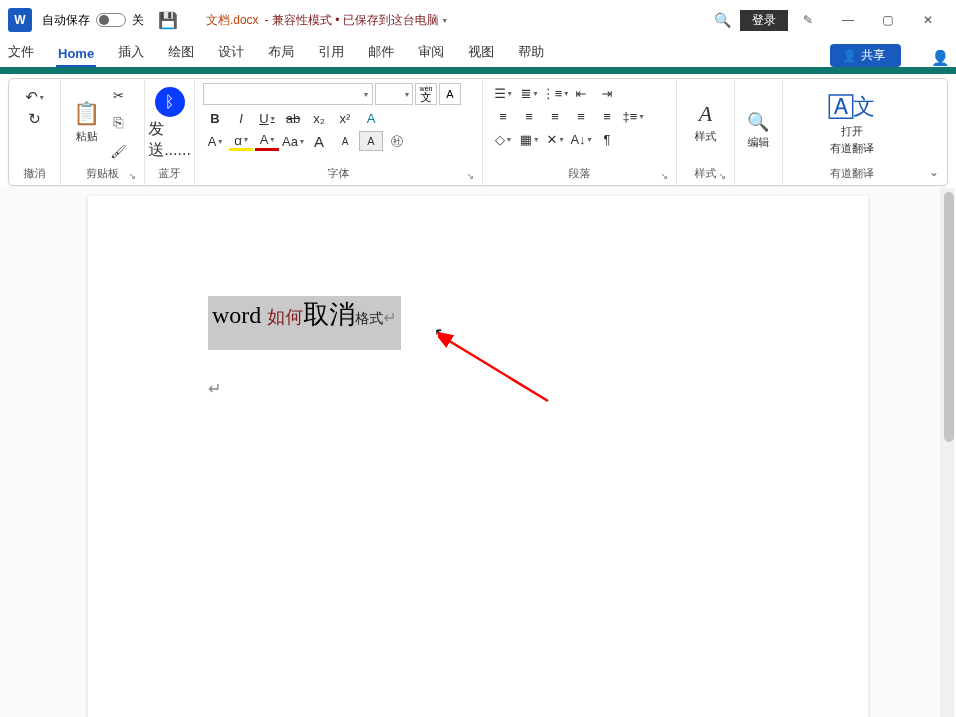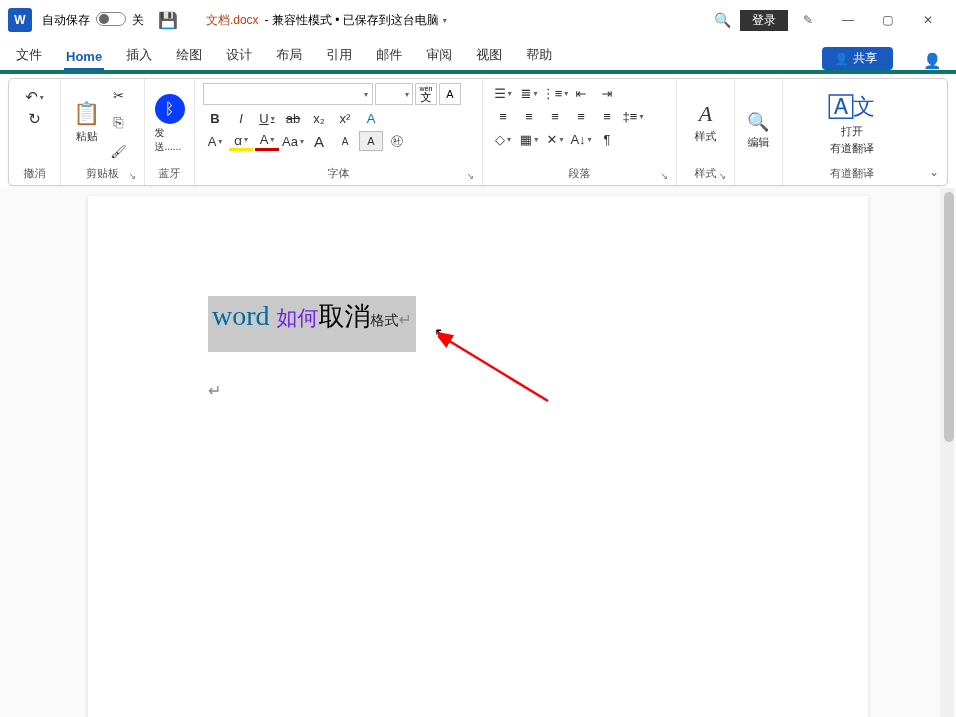--- a/index.html
+++ b/index.html
@@ -1,31 +1,31 @@
 <!DOCTYPE html>
 <html><head>
 <meta charset="utf-8">
 <style>
 * { margin: 0; padding: 0; box-sizing: border-box; font-family: "Segoe UI", "Microsoft YaHei", sans-serif; }
 body { width: 956px; height: 717px; background: #fff; overflow: hidden; position: relative; }
 
 .titlebar { height: 40px; background: #fff; display: flex; align-items: center; padding: 0 8px; font-size: 12px; }
 .app-icon { width: 24px; height: 24px; background: #185abd; border-radius: 3px; display: flex; align-items: center; justify-content: center; color: #fff; font-weight: bold; font-size: 12px; }
-.autosave { margin-left: 10px; display: flex; gap: 6px; }
+.autosave { margin-left: 10px; display: flex; align-items: center; gap: 6px; }
 .toggle { width: 30px; height: 14px; border: 1px solid #888; border-radius: 8px; position: relative; }
 .toggle::after { content: ""; position: absolute; width: 10px; height: 10px; border-radius: 50%; background: #666; top: 1px; left: 2px; }
 .save-icon { color: #7719aa; margin-left: 14px; font-size: 16px; }
 .doc-title { margin-left: 28px; color: #c2410c; }
-.status { color: #000000; margin-left: 6px; }
+.status { color: #7f1d1d; margin-left: 6px; }
 .title-spacer { flex: 1; }
 .title-btn { width: 40px; height: 32px; display: flex; align-items: center; justify-content: center; color: #555; }
 .login-btn { background: #333; color: #fff; padding: 2px 12px; font-size: 12px; }
 .search-ico { font-size: 14px; margin-right: 8px; color: #555; }
 
-.tabs { height: 34px; display: flex; align-items: flex-end; padding: 0 14px; gap: 20px; border-bottom: 4px solid #0f766e; }
+.tabs { height: 34px; display: flex; align-items: flex-end; padding: 0 6px; gap: 20px; border-bottom: 7px solid #0f766e; }
 .tab { font-size: 13px; padding: 0 2px 6px 2px; color: #333; }
 .tab.active { color: #185abd; font-weight: 600; border-bottom: 2px solid #185abd; padding-bottom: 4px; }
 .share-btn { margin-left: auto; background: #185abd; color: #fff; padding: 3px 12px; border-radius: 4px; font-size: 12px; display: flex; align-items: center; gap: 4px; }
 .collab { margin-left: 10px; color: #555; font-size: 15px; }
 
 .ribbon { height: 108px; background: #fff; border-bottom: 1px solid #d0d0d0; margin: 4px 8px 0 8px; border: 1px solid #d0d0d0; border-radius: 5px; display: flex; box-shadow: 0 2px 3px rgba(0,0,0,0.05); }
 .group { border-right: 1px solid #e6e6e6; padding: 4px 8px 2px 8px; display: flex; flex-direction: column; }
 .group-body { flex: 1; display: flex; gap: 4px; }
 .group-label { text-align: center; font-size: 11px; color: #555; padding: 2px 0; position: relative; }
 .launcher { position: absolute; right: 0; bottom: 2px; font-size: 9px; color: #777; }
@@ -41,22 +41,22 @@
 .pbtn { width: 24px; height: 20px; display: flex; align-items: center; justify-content: center; font-size: 13px; color: #333; }
 .dd::after { content: "▾"; font-size: 8px; margin-left: 2px; color: #666; }
 .hl { border-bottom: 3px solid #ffe600; }
 .fc { border-bottom: 3px solid #d00000; }
 
 .docarea { position: absolute; top: 188px; left: 0; right: 0; bottom: 0; background: #fafafa; display: flex; justify-content: center; overflow: hidden; }
 .scrolltrack { position: absolute; right: 2px; top: 0; bottom: 0; width: 14px; background: #f0f0f0; }
 .scrollthumb { position: absolute; right: 2px; top: 4px; width: 10px; height: 250px; background: #c4c4c4; border-radius: 5px; }
 .page { width: 780px; background: #fff; margin-top: 8px; box-shadow: 0 1px 4px rgba(0,0,0,0.15); min-height: 900px; padding: 100px 120px; position: relative; }
 .selblock { background: #c9c9c9; display: inline-block; padding: 6px 4px 22px 4px; line-height: 1; }
-.t-word { font-family: "Times New Roman", serif; font-size: 28px; color: #0369a1; }
-.t-red { font-family: Liberation Sans, sans-serif; font-size: 21px; color: #6d28d9; }
+.t-word { font-family: "Times New Roman", serif; font-size: 24px; color: #000000; }
+.t-red { font-family: Liberation Sans, sans-serif; font-size: 18px; color: #7f1d1d; }
 .t-mid { font-family: "SimSun","STSong",serif; font-size: 26px; color: #000; }
 .t-small { font-family: "SimSun","STSong",serif; font-size: 14px; color: #222; }
 .retmark { color: #888; font-size: 16px; }
 .para2 { margin-top: 26px; color: #888; font-size: 20px; }
 .cursor-arrow { position: absolute; font-size: 16px; color: #000; }
 .redarrow { position: absolute; }
 
 .bt-ico { width:30px; height:30px; border-radius:50%; background:#0a3cff; color:#fff; display:flex; align-items:center; justify-content:center; font-size:16px; }
 .paste-ico { font-size: 24px; }
 .chevd { font-size: 8px; color: #666; }
@@ -125,21 +125,21 @@
         <div class="mini">🖌</div>
       </div>
     </div>
     <div class="group-label"><span>剪贴板</span><span class="launcher">↘</span></div>
   </div>
 
   <div class="group" style="width:50px">
     <div class="group-body" style="justify-content:center">
       <div class="vbtn">
         <div class="bt-ico">ᛒ</div>
-        <span style="font-size:10px">发送......</span>
+        <span style="font-size:16px">发送......</span>
       </div>
     </div>
     <div class="group-label">蓝牙</div>
   </div>
 
   <div class="group" style="width:288px">
     <div class="group-body col" style="gap:3px">
       <div class="row">
         <div class="fontbox dd"></div>
         <div class="sizebox dd"></div>

